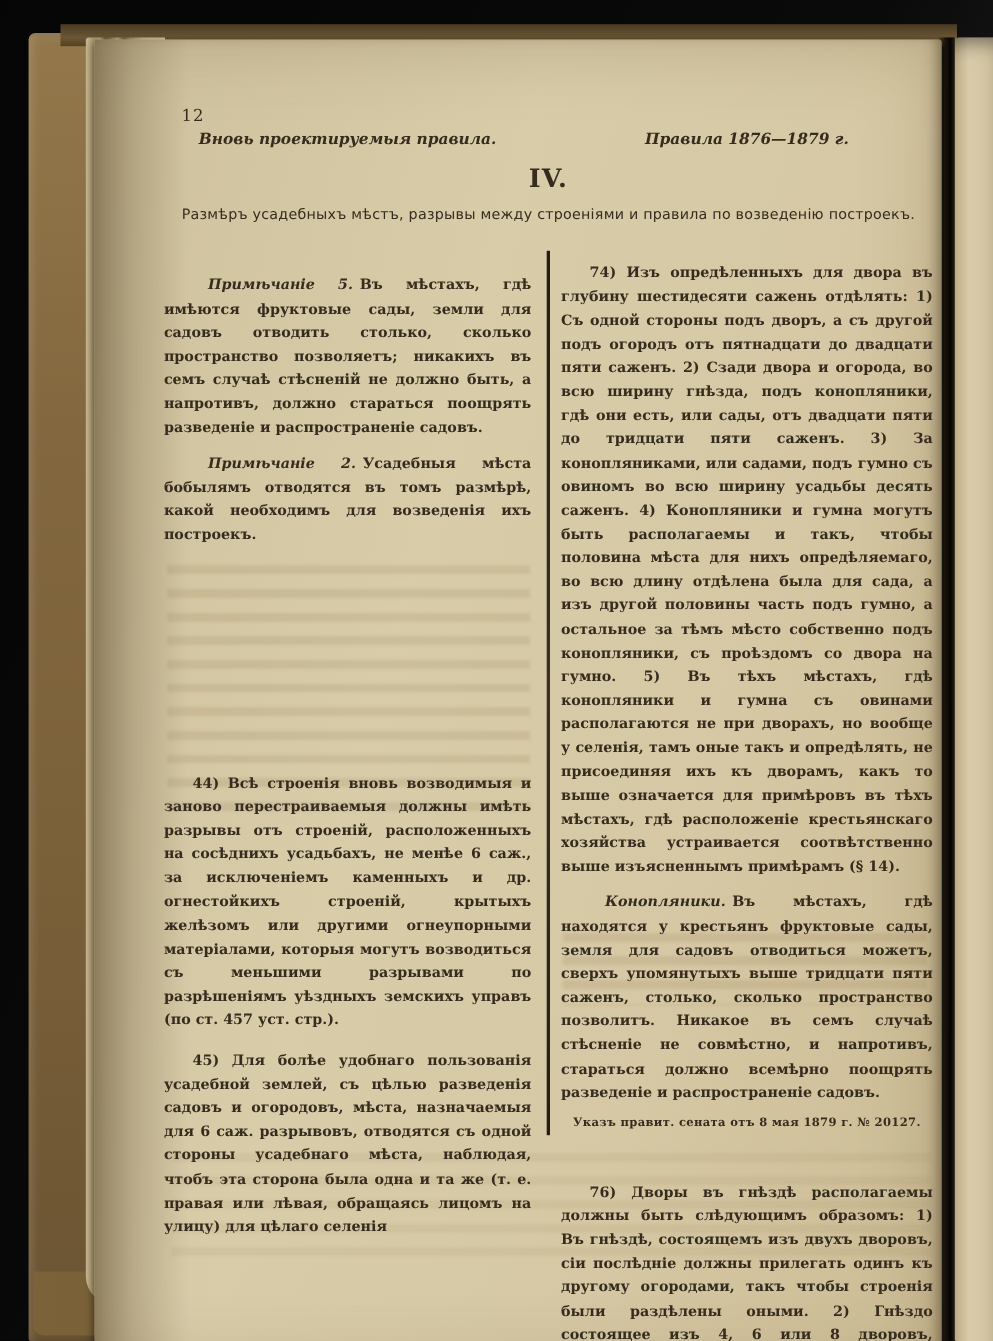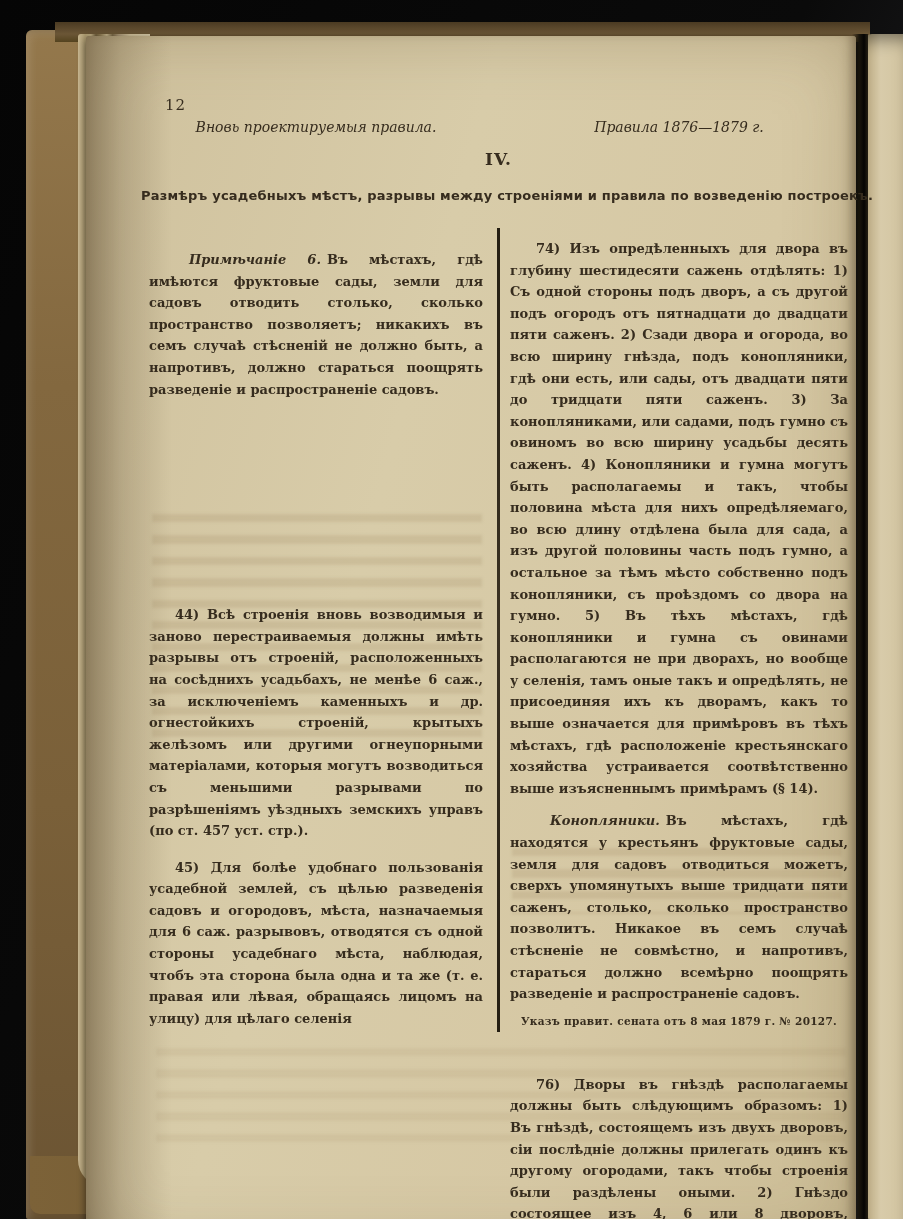--- a/index.html
+++ b/index.html
@@ -59,27 +59,27 @@
   .showthrough {
     position: absolute;
     background: repeating-linear-gradient(180deg,
       rgba(141,116,76,.16) 0px, rgba(141,116,76,.16) 8px,
       rgba(141,116,76,0) 8px, rgba(141,116,76,0) 21.5px);
     filter: blur(1.6px);
   }
   
   .print { position: absolute; color: #362c1e; }
   .page-number { left: 79px; top: 60px; font-size: 15px; letter-spacing: 1px; }
-  .running-head { top: 83px; font-style: italic; font-size: 14px; text-align: center; }
+  .running-head { top: 83px; font-style: italic; font-size: 14px; text-align: center; font-weight: bold; }
   .running-head.left-head { left: 63px; width: 334px; }
   .running-head.right-head { left: 424px; width: 338px; }
   .section-number { left: 63px; top: 113px; width: 699px; text-align: center;
-    font-weight: bold; font-size: 17px; letter-spacing: 1px; }
+    font-weight: bold; font-size: 23px; letter-spacing: 1px; }
   .section-title { left: 55px; top: 152px; width: 715px; text-align: center;
-    font-family: "DejaVu Sans", sans-serif; font-weight: bold; font-size: 13px;
+    font-family: "DejaVu Sans", sans-serif; font-weight: normal; font-size: 13px;
     letter-spacing: .2px; white-space: nowrap; }
   .col-divider { position: absolute; left: 411px; top: 192px; width: 3px; height: 804px;
     background: linear-gradient(180deg, #241e12, #3a3122 50%, #241e12); }
   .column { position: absolute; top: 202px; font-size: 13px; font-weight: bold;
     line-height: 21.6px; text-align: justify; }
   .column.left { left: 63px; width: 334px; }
   .column.right { left: 424px; width: 338px; }
   .column p { margin: 0; text-indent: 26px; }
   .column p.note { text-indent: 40px; }
   .note-label { font-style: italic; font-weight: bold; margin-right: 6px; }
@@ -114,21 +114,22 @@
 
     <div class="print running-head left-head">Вновь проектируемыя правила.</div>
     <div class="print running-head right-head">Правила 1876—1879 г.</div>
 
     <div class="print section-number">IV.</div>
     <div class="print section-title">Размѣръ усадебныхъ мѣстъ, разрывы между строеніями и правила по возведенію построекъ.</div>
 
     <div class="col-divider"></div>
 
     <div class="print column left">
-      <p class="note m-note"><em class="note-label">Примѣчаніе 6.</em><span>Въ мѣстахъ, гдѣ имѣются фруктовые сады, земли для садовъ отводить столько, сколько пространство позволяетъ; никакихъ въ семъ случаѣ стѣсненій не должно быть, а напротивъ, должно стараться поощрять разведеніе и распространеніе садовъ.</span></p>
+      <p class="note m-note"><em class="note-label">Примѣчаніе 5.</em><span>Въ мѣстахъ, гдѣ имѣются фруктовые сады, земли для садовъ отводить столько, сколько пространство позволяетъ; никакихъ въ семъ случаѣ стѣсненій не должно быть, а напротивъ, должно стараться поощрять разведеніе и распространеніе садовъ.</span></p>
+      <p class="note m-note"><em class="note-label">Примѣчаніе 2.</em><span>Усадебныя мѣста бобылямъ отводятся въ томъ размѣрѣ, какой необходимъ для возведенія ихъ построекъ.</span></p>
       <p class="big-gap-44">44) Всѣ строенія вновь возводимыя и заново перестраиваемыя должны имѣть разрывы отъ строеній, расположенныхъ на сосѣднихъ усадьбахъ, не менѣе 6 саж., за исключеніемъ каменныхъ и др. огнестойкихъ строеній, крытыхъ желѣзомъ или другими огнеупорными матеріалами, которыя могутъ возводиться съ меньшими разрывами по разрѣшеніямъ уѣздныхъ земскихъ управъ (по ст. 457 уст. стр.).</p>
       <p class="m-para">45) Для болѣе удобнаго пользованія усадебной землей, съ цѣлью разведенія садовъ и огородовъ, мѣста, назначаемыя для 6 саж. разрывовъ, отводятся съ одной стороны усадебнаго мѣста, наблюдая, чтобъ эта сторона была одна и та же (т. е. правая или лѣвая, обращаясь лицомъ на улицу) для цѣлаго селенія</p>
     </div>
 
     <div class="print column right">
       <p>74) Изъ опредѣленныхъ для двора въ глубину шестидесяти сажень отдѣлять: 1) Съ одной стороны подъ дворъ, а съ другой подъ огородъ отъ пятнадцати до двадцати пяти саженъ. 2) Сзади двора и огорода, во всю ширину гнѣзда, подъ конопляники, гдѣ они есть, или сады, отъ двадцати пяти до тридцати пяти саженъ. 3) За конопляниками, или садами, подъ гумно съ овиномъ во всю ширину усадьбы десять саженъ. 4) Конопляники и гумна могутъ быть располагаемы и такъ, чтобы половина мѣста для нихъ опредѣляемаго, во всю длину отдѣлена была для сада, а изъ другой половины часть подъ гумно, а остальное за тѣмъ мѣсто собственно подъ конопляники, съ проѣздомъ со двора на гумно. 5) Въ тѣхъ мѣстахъ, гдѣ конопляники и гумна съ овинами располагаются не при дворахъ, но вообще у селенія, тамъ оные такъ и опредѣлять, не присоединяя ихъ къ дворамъ, какъ то выше означается для примѣровъ въ тѣхъ мѣстахъ, гдѣ расположеніе крестьянскаго хозяйства устраивается соотвѣтственно выше изъясненнымъ примѣрамъ (§ 14).</p>
       <p class="note m-note"><em class="note-label">Конопляники.</em><span>Въ мѣстахъ, гдѣ находятся у крестьянъ фруктовые сады, земля для садовъ отводиться можетъ, сверхъ упомянутыхъ выше тридцати пяти саженъ, столько, сколько пространство позволитъ. Никакое въ семъ случаѣ стѣсненіе не совмѣстно, и напротивъ, стараться должно всемѣрно поощрять разведеніе и распространеніе садовъ.</span></p>
       <p class="citation m-cit">Указъ правит. сената отъ 8 мая 1879 г. № 20127.</p>
       <p class="gap-76">76) Дворы въ гнѣздѣ располагаемы должны быть слѣдующимъ образомъ: 1) Въ гнѣздѣ, состоящемъ изъ двухъ дворовъ, сіи послѣдніе должны прилегать одинъ къ другому огородами, такъ чтобы строенія были раздѣлены оными. 2) Гнѣздо состоящее изъ 4, 6 или 8 дворовъ, располагается такъ, что средину</p>
     </div>

